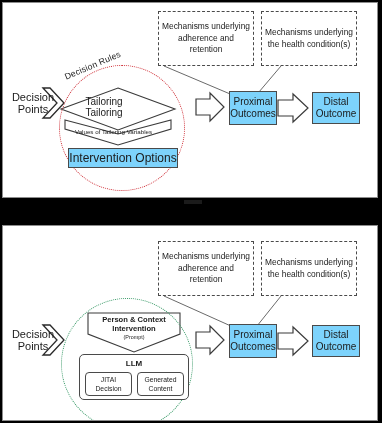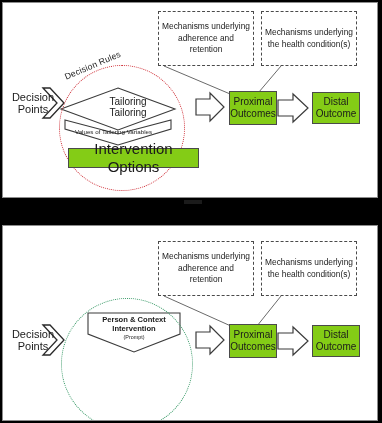--- a/index.html
+++ b/index.html
@@ -26,42 +26,42 @@
         text-align:center;line-height:1.12;}
 
   .lbl-decision{left:4px;top:84px;width:52px;height:32px;font-size:11px;color:#1b1b1b;}
   .lbl-decision-b{left:4px;top:311px;width:52px;height:32px;font-size:11px;color:#1b1b1b;}
 
   .dashbox{position:absolute;box-sizing:border-box;border:1.4px dashed #4a4a4a;
            background:#fff;display:flex;align-items:center;justify-content:center;
            text-align:center;font-size:8.4px;line-height:1.42;color:#1b1b1b;padding:2px;}
 
   .solidbox{position:absolute;box-sizing:border-box;border:1.4px solid #4a4a4a;
-            background:#84cc16;display:flex;align-items:center;justify-content:center;
+            background:#7dd3fc;display:flex;align-items:center;justify-content:center;
             text-align:center;font-size:10px;line-height:1.2;color:#1b1b1b;}
 
   
   .circle{position:absolute;border-radius:50%;box-sizing:border-box;background:transparent;}
   .circle-red{border:1.8px dotted #cf3038;}
   .circle-green{border:1.8px dotted #3a9a68;}
 
   
   .curvelabel{position:absolute;font-size:8.6px;color:#1b1b1b;white-space:nowrap;
               transform-origin:left center;letter-spacing:.2px;}
 
   
   .diamond-wrap{position:absolute;}
   .diamond-txt{position:absolute;inset:0;display:flex;flex-direction:column;
                align-items:center;justify-content:center;font-size:10px;
                line-height:1.15;color:#1b1b1b;text-align:center;}
 
   .chevtxt{position:absolute;font-size:6.2px;color:#1b1b1b;white-space:nowrap;
            transform-origin:center center;}
 
-  .intervention{left:65px;top:145px;width:131px;height:20px;font-size:15px;}
+  .intervention{left:65px;top:145px;width:110px;height:20px;font-size:12px;}
 
   
   .pentagon-txt{position:absolute;inset:0;display:flex;flex-direction:column;
                 align-items:center;justify-content:center;color:#1b1b1b;text-align:left;}
   .pc-l1{font-size:7.6px;font-weight:bold;line-height:1.25;}
   .pc-l2{font-size:7.6px;font-weight:bold;line-height:1.25;}
   .pc-l3{font-size:5.4px;line-height:1.3;}
 
   .llmbox{position:absolute;box-sizing:border-box;border:1.2px solid #4a4a4a;
           border-radius:5px;background:#fff;}
@@ -103,21 +103,21 @@
 
       <div class="circle circle-red" style="left:56px;top:62px;width:126px;height:126px;"></div>
 
       <div class="curvelabel" style="left:62px;top:69px;transform:rotate(-23deg);">Decision Rules</div>
 
       <div class="node lbl-decision">
         <span>Decision</span>
         <span>Points</span>
       </div>
 
-      <div class="diamond-wrap" style="left:68px;top:85px;width:114px;height:38px;">
+      <div class="diamond-wrap" style="left:44px;top:85px;width:114px;height:38px;">
         <div class="diamond-txt">
           <span>Tailoring</span>
           <span>Tailoring</span>
         </div>
       </div>
 
       <div class="chevtxt" style="left:72px;top:125px;transform:rotate(0deg);">Values of Tailoring  Variables</div>
 
       <div class="solidbox intervention">
         <span>Intervention Options</span>
@@ -184,20 +184,31 @@
         <span>Decision</span>
         <span>Points</span>
       </div>
 
       <div class="pentagon-txt" style="left:85px;top:87px;width:92px;height:30px;">
         <span class="pc-l1">Person &amp; Context</span>
         <span class="pc-l2">Intervention</span>
         <span class="pc-l3">(Prompt)</span>
       </div>
 
+      <div class="llmbox" style="left:76px;top:128px;width:110px;height:46px;">
+        <div class="llm-title">LLM</div>
+        <div class="subbox" style="left:5px;top:17px;width:47px;height:24px;">
+          <span>JITAI</span>
+          <span>Decision</span>
+        </div>
+        <div class="subbox" style="left:57px;top:17px;width:47px;height:24px;">
+          <span>Generated</span>
+          <span>Content</span>
+        </div>
+      </div>
 
       <div class="dashbox" style="left:155px;top:15px;width:96px;height:55px;">
         <div>
           <div>Mechanisms underlying</div>
           <div>adherence and retention</div>
         </div>
       </div>
 
       <div class="dashbox" style="left:258px;top:15px;width:96px;height:55px;">
         <div>

